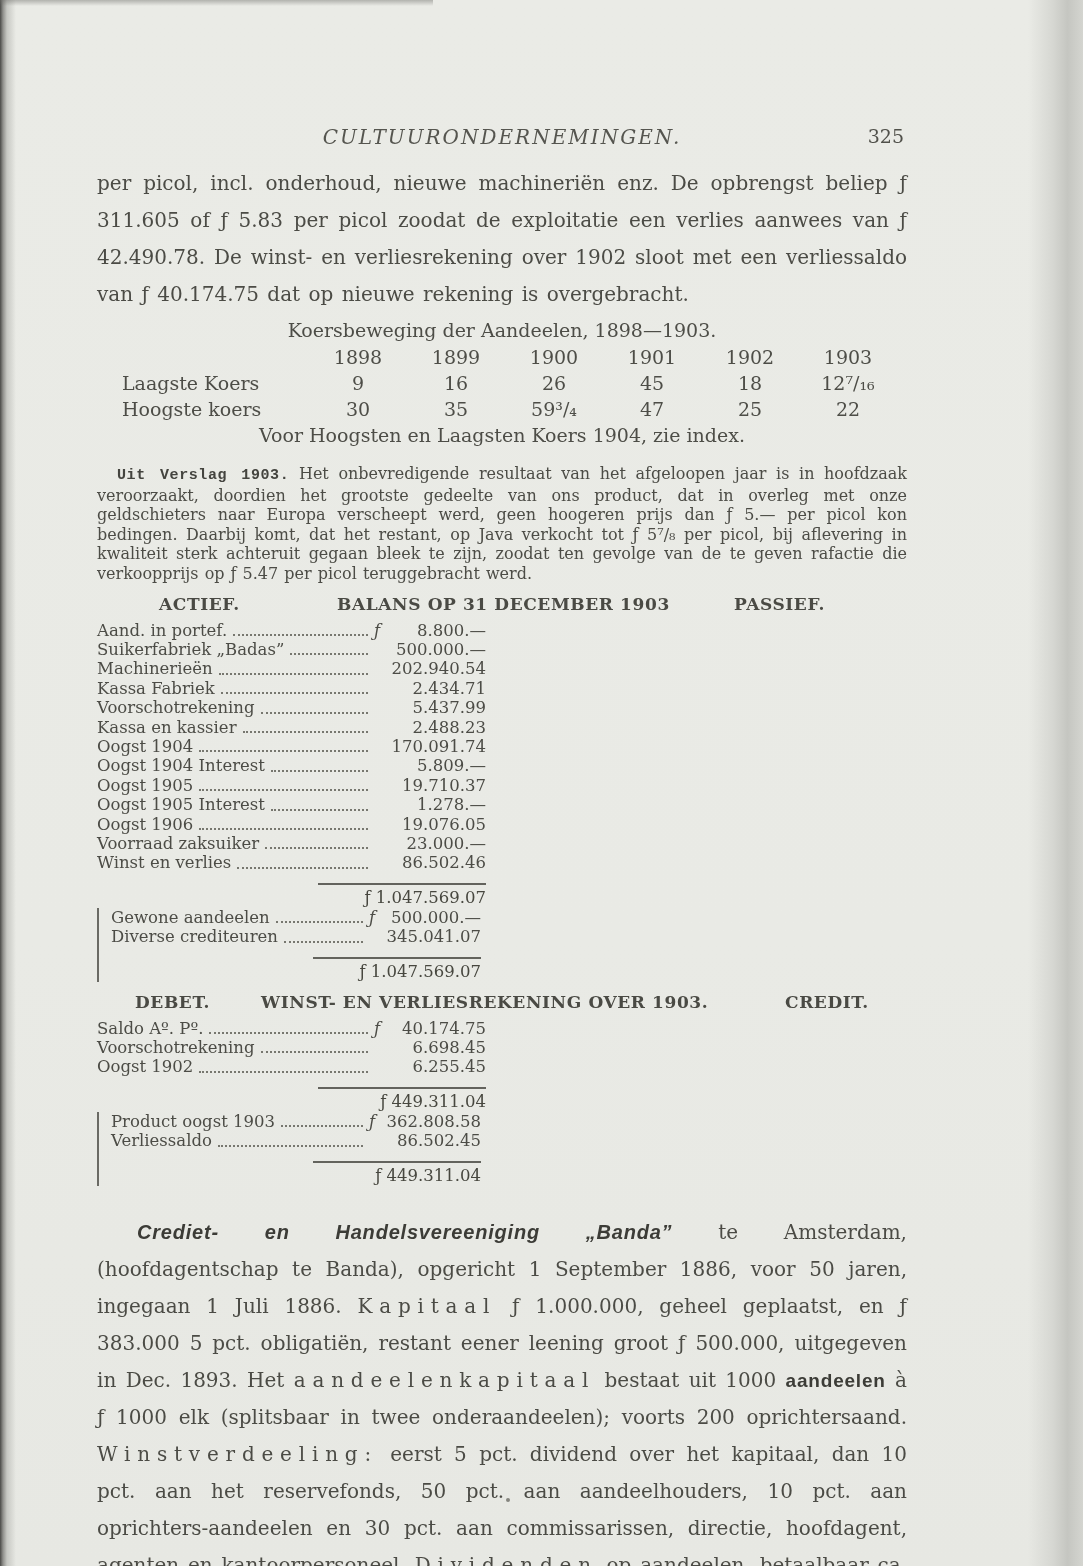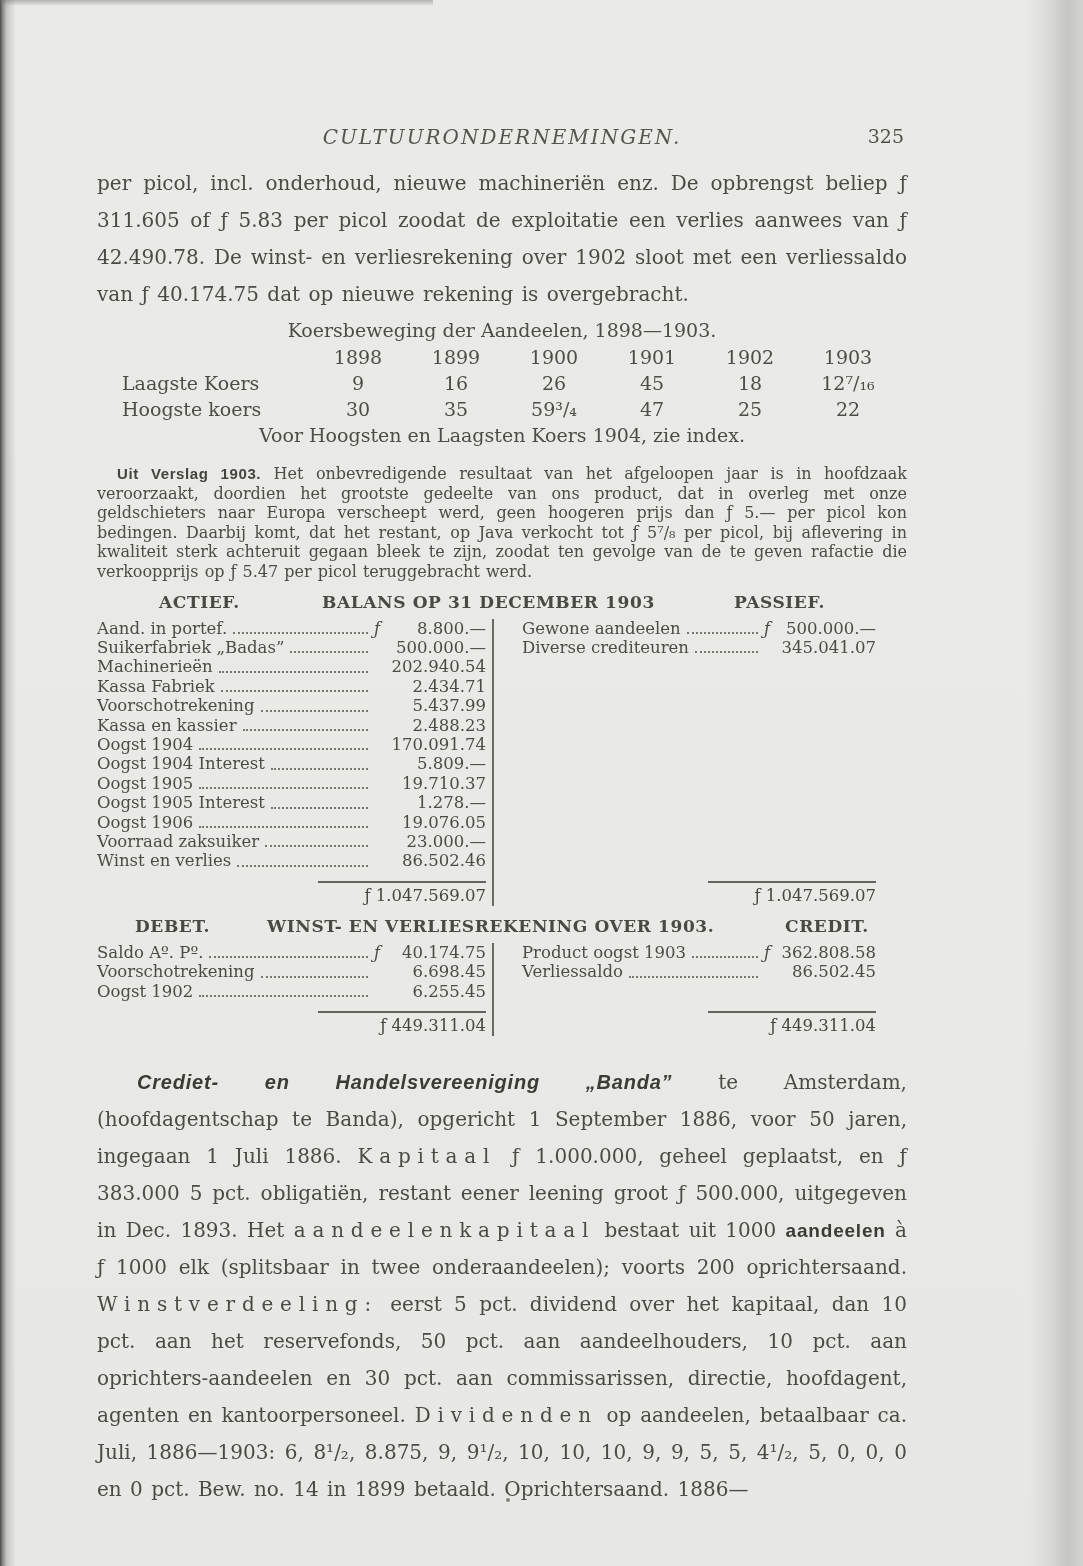--- a/index.html
+++ b/index.html
@@ -54,39 +54,39 @@
   .koers-row{display:flex;line-height:26px;}
   .koers-label{width:212px;padding-left:25px;box-sizing:border-box;white-space:nowrap;}
   .koers-cell{width:98px;text-align:center;}
   .koers-footer{text-align:center;line-height:26px;}
   
   .small-text{
     font-size:16px;line-height:19.6px;text-align:justify;
     margin:16px 0 0 0;text-indent:20px;color:#4c4c46;word-spacing:1px;
   }
   .verslag-lead{
-    font-family:Liberation Sans, sans-serif;font-weight:700;
+    font-family:Liberation Mono, monospace;font-weight:700;
     font-size:15px;letter-spacing:0.6px;color:#44443f;
   }
   
   .fin{margin-top:10px;}
   .fin-header{position:relative;height:24px;font-size:17px;letter-spacing:0.6px;color:#4a4a44;font-weight:600;}
   .fin-header .h-left{position:absolute;}
   .fin-header .h-title{position:absolute;white-space:nowrap;}
   .fin-header .h-right{position:absolute;}
   .balans .h-left{left:62px;}
-  .balans .h-title{left:225px;}
+  .balans .h-title{left:240px;}
   .balans .h-right{left:637px;}
   .wv .h-left{left:38px;}
-  .wv .h-title{left:170px;}
+  .wv .h-title{left:164px;}
   .wv .h-right{left:688px;}
-  .fin-cols{display:flex;align-items:stretch;margin-top:3px;}
+  .fin-cols{display:flex;align-items:stretch;margin-top:3px;flex-direction:column;}
   .fin-col{display:flex;flex-direction:column;box-sizing:border-box;}
   .col-left{width:395px;padding-right:6px;}
-  .col-right{width:384px;border-left:2px solid #6a6a64;padding-left:28px;}
+  .col-right{width:384px;border-left:2px solid #6a6a64;padding-left:12px;}
   .frow{display:flex;line-height:19.4px;font-size:16.5px;color:#4c4c46;}
   .flabel{white-space:nowrap;}
   .dots{flex:1;border-bottom:2px dotted #77776f;margin:0 6px 4px 6px;min-width:12px;}
   .fcur{width:16px;font-style:italic;text-align:left;}
   .famt{width:96px;text-align:right;white-space:nowrap;}
   .total{margin-top:auto;}
   .trule{border-top:2px solid #63635d;width:168px;margin:10px 0 3px auto;}
   .tval{text-align:right;font-size:16.5px;line-height:20px;color:#47473f;}
   
   .banda{margin-top:28px;text-indent:40px;}

